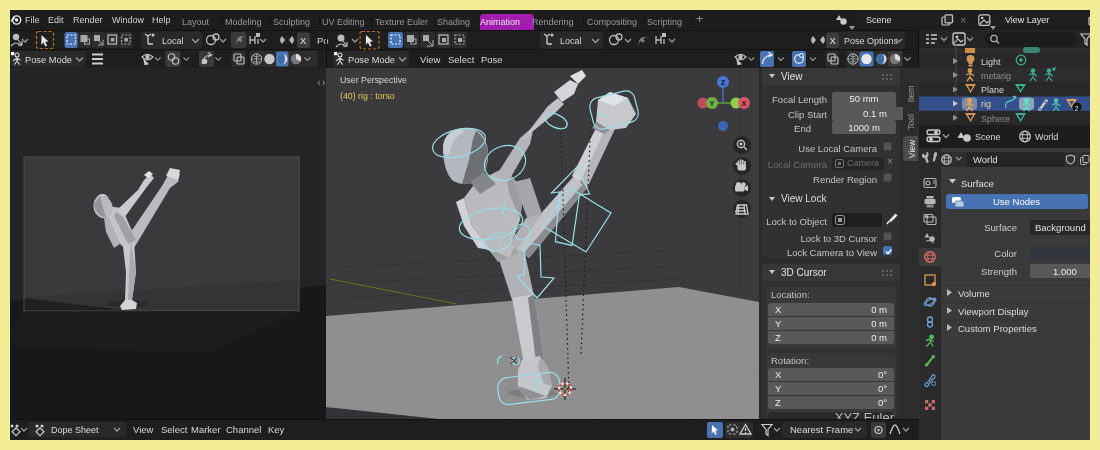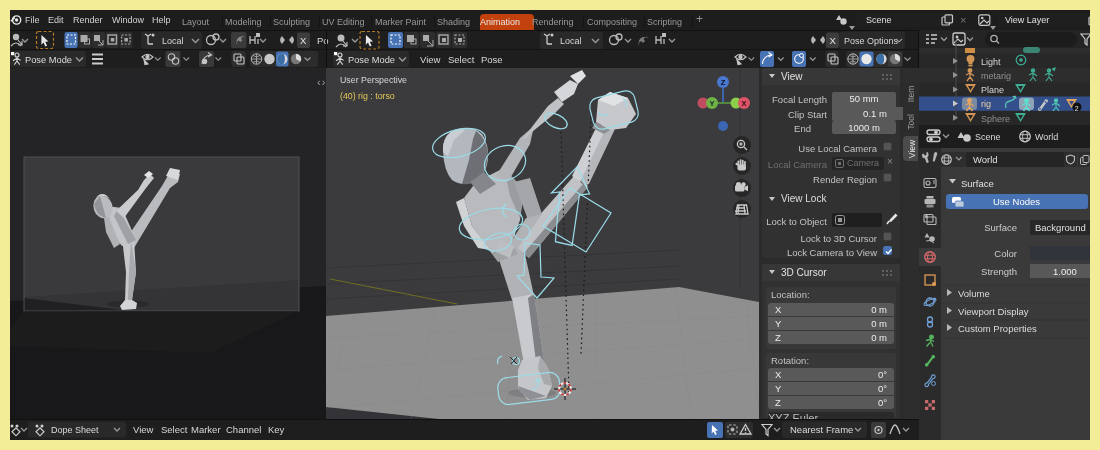--- a/index.html
+++ b/index.html
@@ -4,21 +4,21 @@
 *{margin:0;padding:0;box-sizing:border-box}
 html,body{width:1100px;height:450px;overflow:hidden}
 body{background:#f2ed96;font-family:"Liberation Sans",sans-serif;-webkit-font-smoothing:antialiased}
 #app{position:absolute;left:10px;top:10px;width:1080px;height:430px;background:#1d1d1d;overflow:hidden}
 .abs{position:absolute}
 #topbar,#row2,#row3,#leftvp,#mainvp,#npanel,#ntabs,#outliner,#propshdr,#props,#propstabs,#dopebar{position:absolute}
 #topbar{left:0;top:0;width:1080px;height:20px;background:#1d1d1d}
 .menu{position:absolute;top:0;height:20px;line-height:20px;color:#d4d4d4;font-size:9px}
 .tab{position:absolute;top:4px;height:16px;line-height:16px;color:#999;font-size:9px;text-align:left}
 .tabsep{position:absolute;top:6px;height:11px;width:1px;background:#141414}
-.tab.active{background:#c2410c;color:#e8e8e8;border-radius:4px 4px 0 0}
+.tab.active{background:#a21caf;color:#e8e8e8;border-radius:4px 4px 0 0}
 #row2{left:0;top:20px;width:1080px;height:20px;background:#1e1e1e;border-top:1px solid #111;border-bottom:1px solid #141414}
 #row3{left:0;top:40px;width:1080px;height:18px;background:#1e1e1e}
 .chev{display:inline-block;width:0;height:0;border-left:3px solid transparent;border-right:3px solid transparent;border-top:4px solid #999;vertical-align:middle}
 .vline{position:absolute;width:1px;background:#0e0e0e}
 #leftvp{left:0;top:58px;width:316px;height:351px}
 #mainvp{left:316px;top:58px;width:433px;height:351px}
 #npanel{left:749px;top:58px;width:144px;height:351px;background:#2b2b2b;overflow:hidden}
 #ntabs{left:893px;top:58px;width:16px;height:351px;background:#2d2d2d}
 #outliner{left:909px;top:20px;width:171px;height:95px;background:#282828}
 #propshdr{left:909px;top:115px;width:171px;height:23px;background:#1d1d1d}
@@ -45,21 +45,21 @@
   </svg>
   <div class="menu" style="left:15px">File</div>
   <div class="menu" style="left:38px">Edit</div>
   <div class="menu" style="left:63px">Render</div>
   <div class="menu" style="left:102px">Window</div>
   <div class="menu" style="left:142px">Help</div>
   <div class="tab" style="left:172px;width:45px">Layout</div>
   <div class="tab" style="left:215px;width:45px">Modeling</div>
   <div class="tab" style="left:263px;width:46px">Sculpting</div>
   <div class="tab" style="left:312px;width:48px">UV Editing</div>
-  <div class="tab" style="left:365px;width:60px">Marker Paint</div>
+  <div class="tab" style="left:365px;width:60px">Texture Euler</div>
   <div class="tab" style="left:427px;width:45px">Shading</div>
   <div class="tab active" style="left:470px;width:54px">Animation</div>
   <div class="tab" style="left:522px;width:52px">Rendering</div>
   <div class="tab" style="left:577px;width:59px">Compositing</div>
   <div class="tab" style="left:637px;width:45px">Scripting</div>
   <div class="menu" style="left:686px;color:#909090;font-size:12px;top:-1px">+</div>
   <div class="tabsep" style="left:212px"></div>
       <div class="tabsep" style="left:260px"></div>
   <div class="tabsep" style="left:309px"></div>
       <div class="tabsep" style="left:361px"></div>
@@ -560,21 +560,21 @@
         <span style="float:right;margin-right:7px">0°</span>
       </div>
   <div class="fval" style="left:9px;top:314px;width:126px;height:13px;border-radius:0">
         <span style="float:left;margin-left:7px">Y</span>
         <span style="float:right;margin-right:7px">0°</span>
       </div>
   <div class="fval" style="left:9px;top:328px;width:126px;height:13px;border-radius:0 0 3px 3px">
         <span style="float:left;margin-left:7px">Z</span>
         <span style="float:right;margin-right:7px">0°</span>
       </div>
-  <div class="abs" style="left:9px;top:344px;width:126px;height:10px;background:#2a2a2a;border-radius:3px 3px 0 0;font-size:11px;color:#bbb;text-align:left;line-height:12px;overflow:hidden">XYZ Euler</div>
+  <div class="abs" style="left:9px;top:344px;width:126px;height:10px;background:#2a2a2a;border-radius:3px 3px 0 0;font-size:13px;color:#bbb;text-align:right;line-height:12px;overflow:hidden">XYZ Euler</div>
 </div>
 <div id="ntabs">
   <div class="ntab" style="top:15px;height:22px">
         <span style="width:22px;margin-left:-5px;font-size:8.5px">Item</span>
       </div>
   <div class="ntab" style="top:43px;height:21px">
         <span style="width:21px;margin-left:-5px;font-size:8.5px">Tool</span>
       </div>
   <div class="ntab" style="top:68px;height:25px;background:#4b4b4b;color:#e8e8e8">
         <span style="width:25px;margin-left:-6px;font-size:8.5px">View</span>

